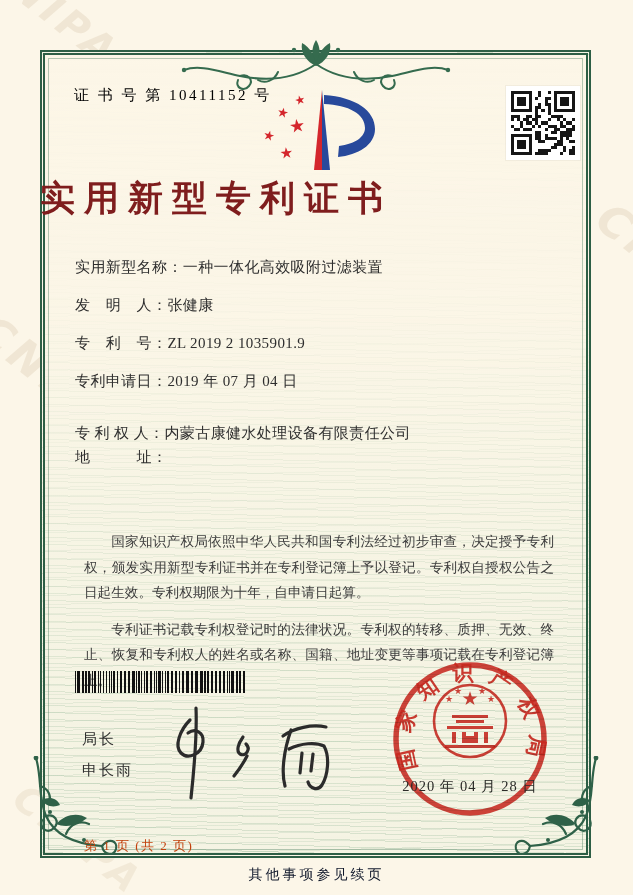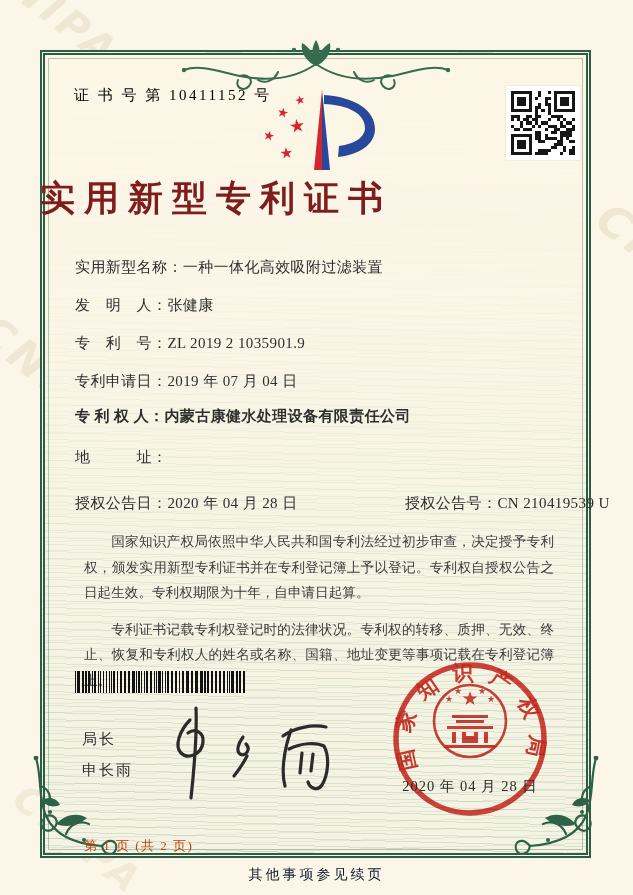--- a/index.html
+++ b/index.html
@@ -306,29 +306,27 @@
 </div>
 <div class="field" style="top:296px;">
   <span class="lbl">发　明　人：</span><span class="val">张健康</span>
 </div>
 <div class="field" style="top:334px;">
   <span class="lbl">专　利　号：</span><span class="val">ZL 2019 2 1035901.9</span>
 </div>
 <div class="field" style="top:372px;">
   <span class="lbl">专利申请日：</span><span class="val">2019 年 07 月 04 日</span>
 </div>
-<div class="field" style="top:407px;font-weight:bold;">
+<div class="field" style="top:424px;">
   <span class="lbl">专 利 权 人：</span><span class="val">内蒙古康健水处理设备有限责任公司</span>
 </div>
 <div class="field field-address" style="top:448px;">
   <span class="lbl">地　　　址：</span>
 </div>
 <div class="field" style="top:494px;width:485px;">
-  <span><span class="lbl">授权公告日：</span><span class="val">2020 年 04 月 28 日</span></span>
-  <span class="grant-no"><span class="lbl">授权公告号：</span><span class="val">CN 210419539 U</span></span>
 </div>
 
 <div class="body-text">
   <p>国家知识产权局依照中华人民共和国专利法经过初步审查，决定授予专利权，颁发实用新型专利证书并在专利登记簿上予以登记。专利权自授权公告之日起生效。专利权期限为十年，自申请日起算。</p>
   <p>专利证书记载专利权登记时的法律状况。专利权的转移、质押、无效、终止、恢复和专利权人的姓名或名称、国籍、地址变更等事项记载在专利登记簿上。</p>
 </div>
 
 <svg class="barcode" id="barcode" viewBox="0 0 174 22" preserveAspectRatio="none">
     <rect x="0" y="0" width="1" height="22" fill="#111"></rect>
     <rect x="2" y="0" width="3" height="22" fill="#111"></rect>

